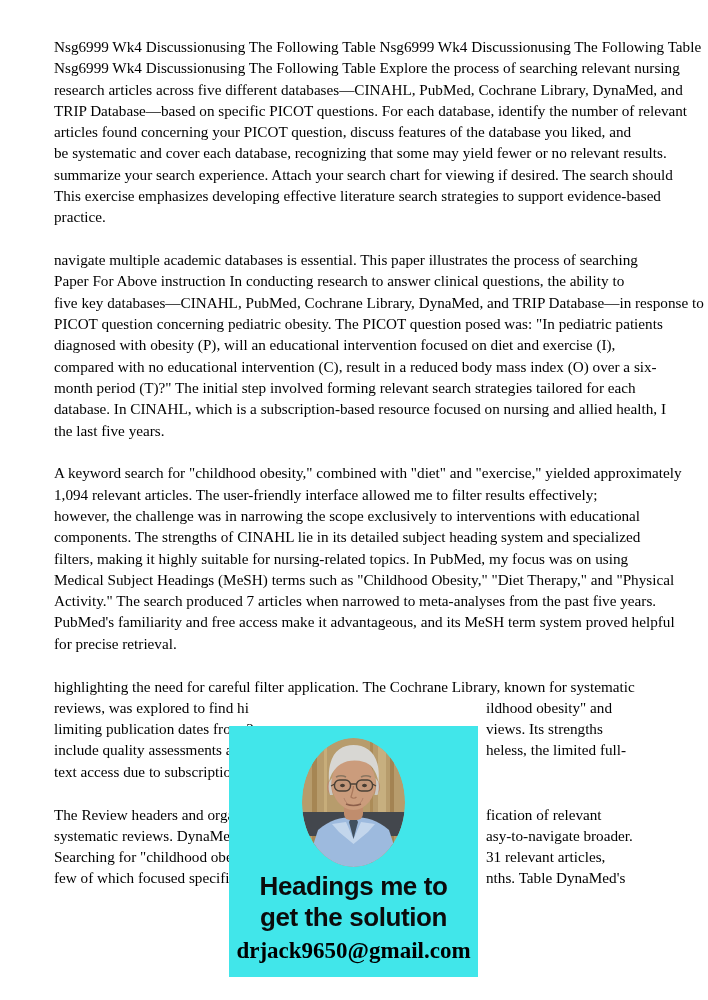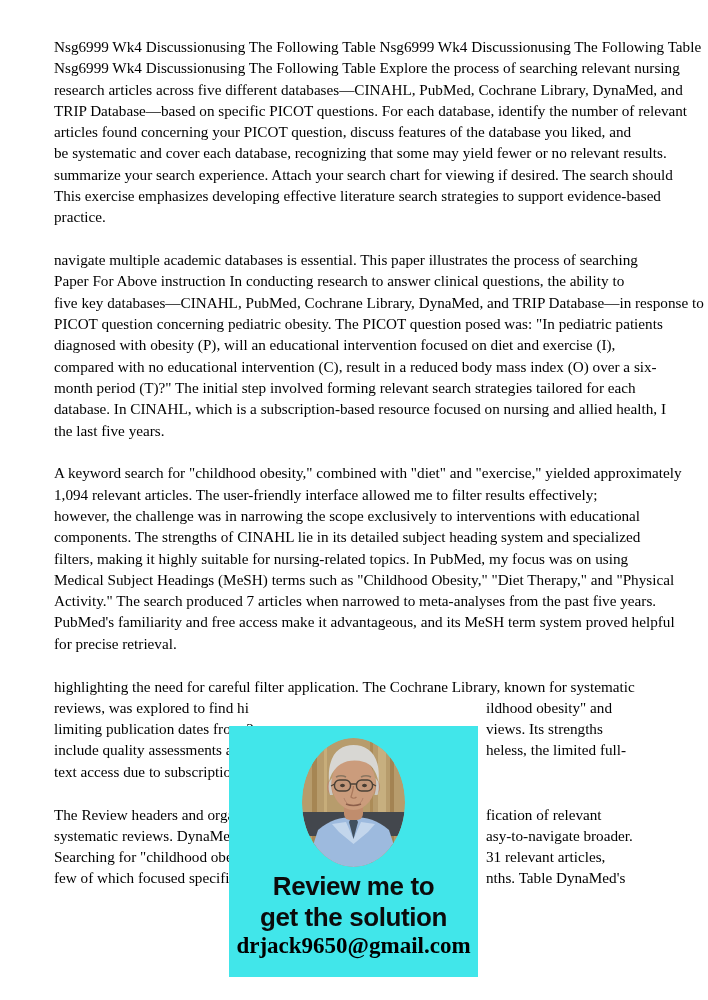--- a/index.html
+++ b/index.html
@@ -56,20 +56,21 @@
     margin-top: 4px;
     font-family: "Liberation Sans", sans-serif;
     font-weight: 700;
     font-size: 26px;
     line-height: 31px;
     letter-spacing: -0.4px;
     color: #0b0b0b;
     text-align: center;
   }
   .promo-email {
+    margin-top: 5px;
     font-family: "Liberation Serif", serif;
     font-weight: 700;
     font-size: 23px;
     color: #000000;
     text-align: left;
   }
 </style>
 </head>
 <body>
 
@@ -159,18 +160,18 @@
           <path d="M32.5,46 L29,48 M70.5,46 L74,48" stroke="#4a4036" stroke-width="1.2"></path>
           <ellipse cx="40.5" cy="47.5" rx="2.4" ry="1.8" fill="#463c32"></ellipse>
           <ellipse cx="62.5" cy="47.5" rx="2.4" ry="1.8" fill="#463c32"></ellipse>
           <path d="M51.5,48 C51,53 50,56 49,59 C50.5,60.5 53,60.5 54.5,59" stroke="#a9785c" stroke-width="1.3" fill="none"></path>
           <path d="M44,66 C49,68 54,68 59,66" stroke="#8d5f4a" stroke-width="1.6" fill="none"></path>
           <path d="M42,60 C43,63 44,64 45,65 M61,60 C60,63 59,64 58,65" stroke="#b1836a" stroke-width="1" fill="none"></path>
         </g>
       </svg>
     </div>
     <div class="promo-heading">
-      <div>Review me to</div>
+      <div>Headings me to</div>
       <div>get the solution</div>
     </div>
     <div class="promo-email">drjack9650@gmail.com</div>
   </div>
 </div>
 
 </body></html>

